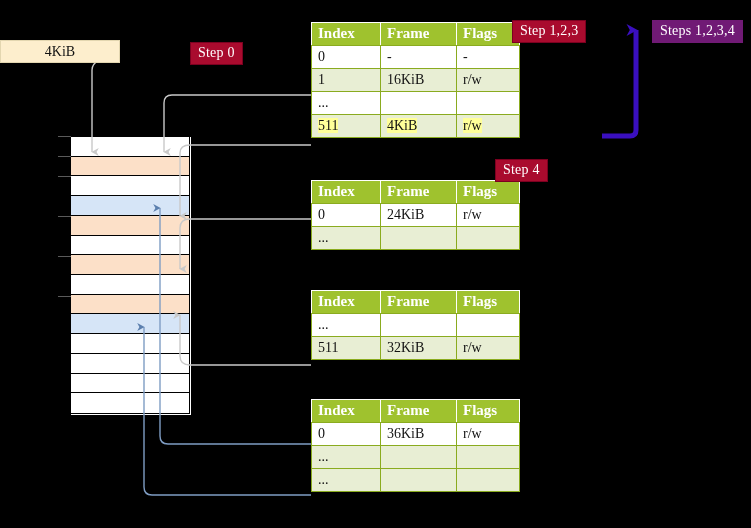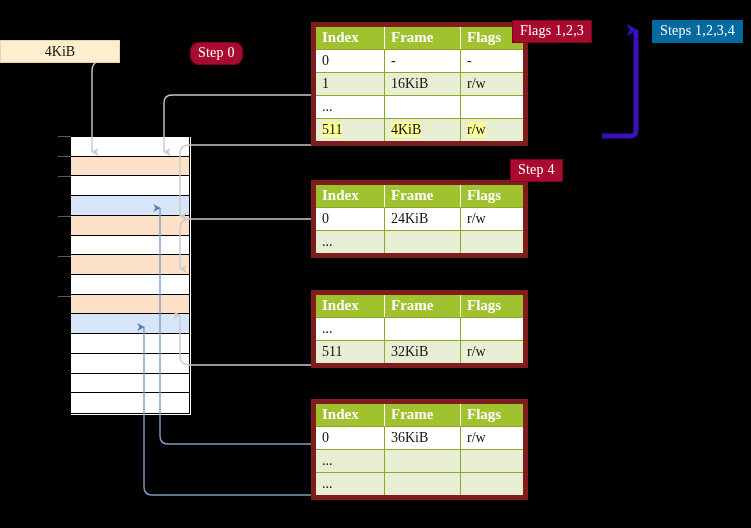--- a/index.html
+++ b/index.html
@@ -4,29 +4,29 @@
 <style>
   html,body{margin:0;padding:0;background:#000;}
   body{width:751px;height:528px;position:relative;overflow:hidden;
        font-family:"Liberation Serif","DejaVu Serif",serif;}
   .stage{position:absolute;left:0;top:0;width:751px;height:528px;}
 
   
   .badge{position:absolute;color:#ffffff;font-size:14px;line-height:1;
          padding:4px 8px 5px 8px;white-space:nowrap;letter-spacing:.2px;}
   .badge-red{background:#a90b2e;box-shadow:0 0 0 1px #7c0020 inset;}
-  .badge-blue{background:#0369a1;}
+  .badge-blue{background:#701a75;}
 
   
   .kib-box{position:absolute;background:#fdeecd;border:1px solid #e3d6b0;
            color:#111;font-size:14px;text-align:center;line-height:21px;}
 
   
   table.pt{position:absolute;border-collapse:collapse;background:#7f1d1d;
-           border:5px solid #7f1d1d;}
+           border:1px solid #7f1d1d;}
   table.pt th{background:#9fc22e;color:#ffffff;font-weight:bold;font-size:15px;
               text-align:left;padding:2px 6px 3px 6px;border:1px solid #ffffff;
               border-bottom:1px solid #8aab1f;}
   table.pt td{font-size:14px;color:#111;padding:2px 6px 3px 6px;
               border:1px solid #8aab1f;background:#ffffff;height:17px;
               vertical-align:middle;}
   table.pt tr.alt td{background:#e8eed4;}
   table.pt td.hl span{background:#ffff99;}
   .c-index{width:56px;}
   .c-frame{width:63px;}
@@ -43,27 +43,27 @@
   svg.conn{position:absolute;left:0;top:0;width:751px;height:528px;
            overflow:visible;pointer-events:none;}
 </style>
 </head>
 <body>
 
 <div class="stage">
 
   <div class="kib-box" style="left: 0px; top: 40px; width: 118px; height: 21px; z-index: 4;">4KiB</div>
 
-  <div class="badge badge-red" style="left: 190px; top: 42px; z-index: 4; border-radius: 9px;">Step 0</div>
-
-  <div class="badge badge-red" style="left: 512px; top: 20px; z-index: 4;">Flags 1,2,3</div>
+  <div class="badge badge-red" style="left: 190px; top: 42px; z-index: 4;">Step 0</div>
+
+  <div class="badge badge-red" style="left: 512px; top: 20px; z-index: 4;">Step 1,2,3</div>
 
   <div class="badge badge-blue" style="left: 652px; top: 20px; z-index: 4;">Steps 1,2,3,4</div>
 
-  <div class="badge badge-red" style="left: 510px; top: 159px; z-index: 4; text-align: center;">Step 4</div>
+  <div class="badge badge-red" style="left: 495px; top: 159px; z-index: 4; text-align: center;">Step 4</div>
 
   <div class="mem" style="left:70px;top:136px;width:120px;height:278px;"></div>
 
   <svg class="conn" viewBox="0 0 751 528" style="z-index: 2;">
     <defs>
       <marker id="ahg" markerWidth="9" markerHeight="9" refX="4.5" refY="7.2" orient="auto" markerUnits="userSpaceOnUse">
         <path d="M0.6,0.4 L4.5,7.8 L8.4,0.4 L4.5,2.6 Z" fill="#c9c9c9"></path>
       </marker>
       <marker id="ahb" markerWidth="9" markerHeight="9" refX="4.5" refY="7.2" orient="auto" markerUnits="userSpaceOnUse">
         <path d="M0.6,0.4 L4.5,7.8 L8.4,0.4 L4.5,2.6 Z" fill="#5b7fae"></path>

